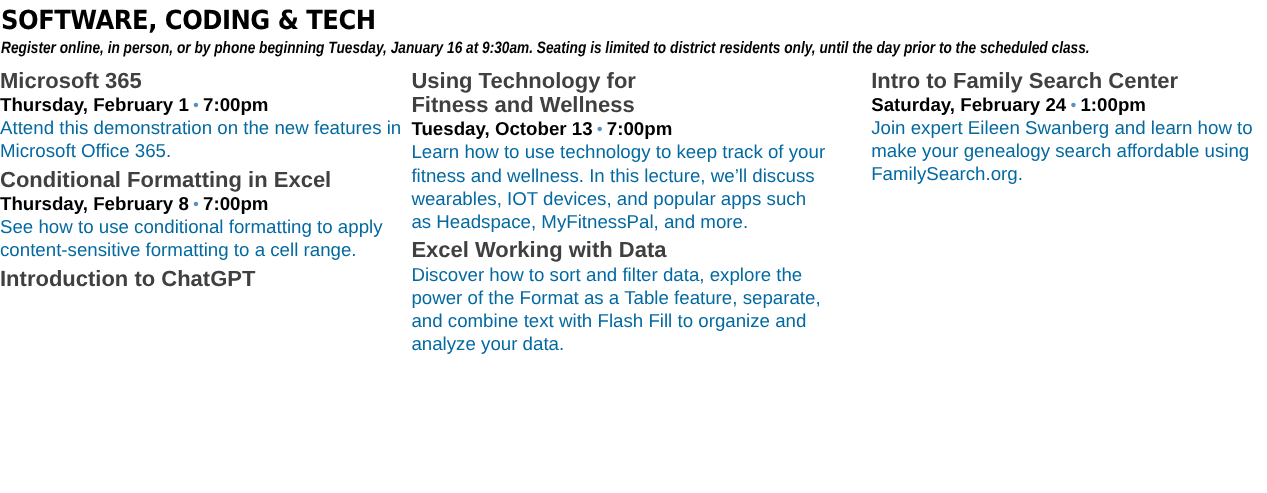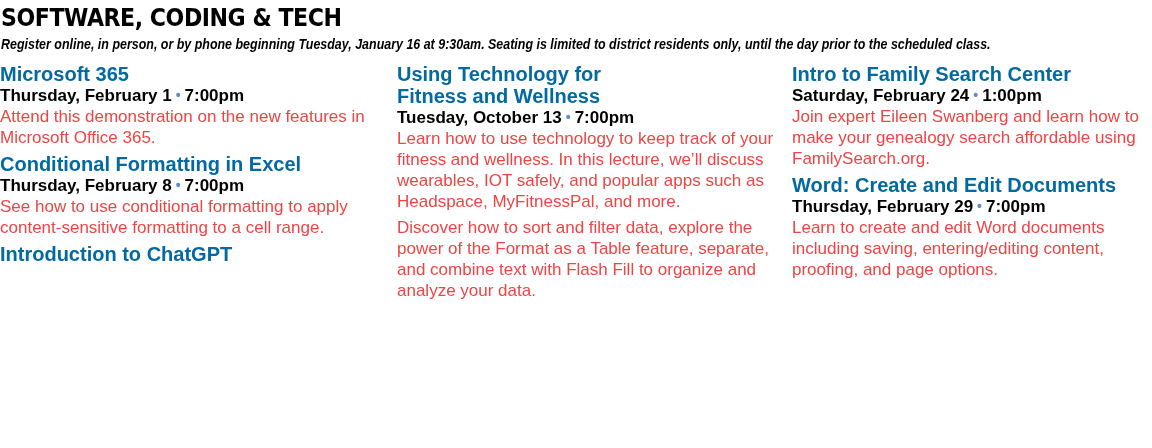--- a/index.html
+++ b/index.html
@@ -50,29 +50,29 @@
       transform: scaleX(0.83);
       transform-origin: left top;
       color: #000;
       margin: 0;
     }
     .column {
       position: absolute;
       top: 63px;
     }
     .col-1 { left: 0px; width: 375px; }
-    .col-2 { left: 397px; width: 380px; }
+    .col-2 { left: 374px; width: 380px; }
     .col-3 { left: 792px; width: 360px; }
     .event { margin: 0 0 5px 0; }
     .event-title {
       font-family: "Liberation Sans", sans-serif;
       font-weight: bold;
       font-size: 20px;
       line-height: 22px;
-      color: #0369a1;
+      color: #404040;
       margin: 0;
       letter-spacing: 0;
     }
     .event-when {
       font-family: "Liberation Sans", sans-serif;
       font-weight: bold;
       font-size: 17px;
       line-height: 21px;
       color: #000;
       margin: 0;
@@ -81,21 +81,21 @@
     .event-when .bullet {
       color: #5b8fc4;
       font-size: 14px;
       padding: 0 4px;
       vertical-align: 1px;
     }
     .event-desc {
       font-family: "Liberation Sans", sans-serif;
       font-size: 17px;
       line-height: 21px;
-      color: #ef4444;
+      color: #0369a1;
       margin: 0;
     }
   </style>
 </head>
 <body>
 
 <div class="page">
 
   <h1 class="section-title">SOFTWARE, CODING &amp; TECH</h1>
   <p class="section-subtitle">Register online, in person, or by phone beginning Tuesday, January 16 at 9:30am. Seating is limited to district residents only, until the day prior to the scheduled class.</p>
@@ -121,40 +121,34 @@
       <h2 class="event-title">Introduction to ChatGPT</h2>
     </div>
   </div>
 
   <div class="column col-2">
     <div class="event">
       <h2 class="event-title" style="width:260px">Using Technology for Fitness and Wellness</h2>
       <div class="event-when">
         <span>Tuesday, October 13</span><span class="bullet">•</span><span>7:00pm</span>
       </div>
-      <p class="event-desc">Learn how to use technology to keep track of your fitness and wellness. In this lecture, we’ll discuss wearables, IOT safely, and popular apps such as Headspace, MyFitnessPal, and more.</p>
+      <p class="event-desc">Learn how to use technology to keep track of your fitness and wellness. In this lecture, we’ll discuss wearables, IOT devices, and popular apps such as Headspace, MyFitnessPal, and more.</p>
     </div>
 
     <div class="event">
+      <h2 class="event-title">Excel Working with Data</h2>
       <p class="event-desc">Discover how to sort and filter data, explore the power of the Format as a Table feature, separate, and combine text with Flash Fill to organize and analyze your data.</p>
     </div>
   </div>
 
   <div class="column col-3">
 
     <div class="event">
       <h2 class="event-title">Intro to Family Search Center</h2>
       <div class="event-when">
         <span>Saturday, February 24</span><span class="bullet">•</span><span>1:00pm</span>
       </div>
       <p class="event-desc">Join expert Eileen Swanberg and learn how to make your genealogy search affordable using FamilySearch.org.</p>
     </div>
 
-    <div class="event">
-      <h2 class="event-title">Word: Create and Edit Documents</h2>
-      <div class="event-when">
-        <span>Thursday, February 29</span><span class="bullet">•</span><span>7:00pm</span>
-      </div>
-      <p class="event-desc">Learn to create and edit Word documents including saving, entering/editing content, proofing, and page options.</p>
-    </div>
   </div>
 
 </div>
 
 </body></html>

